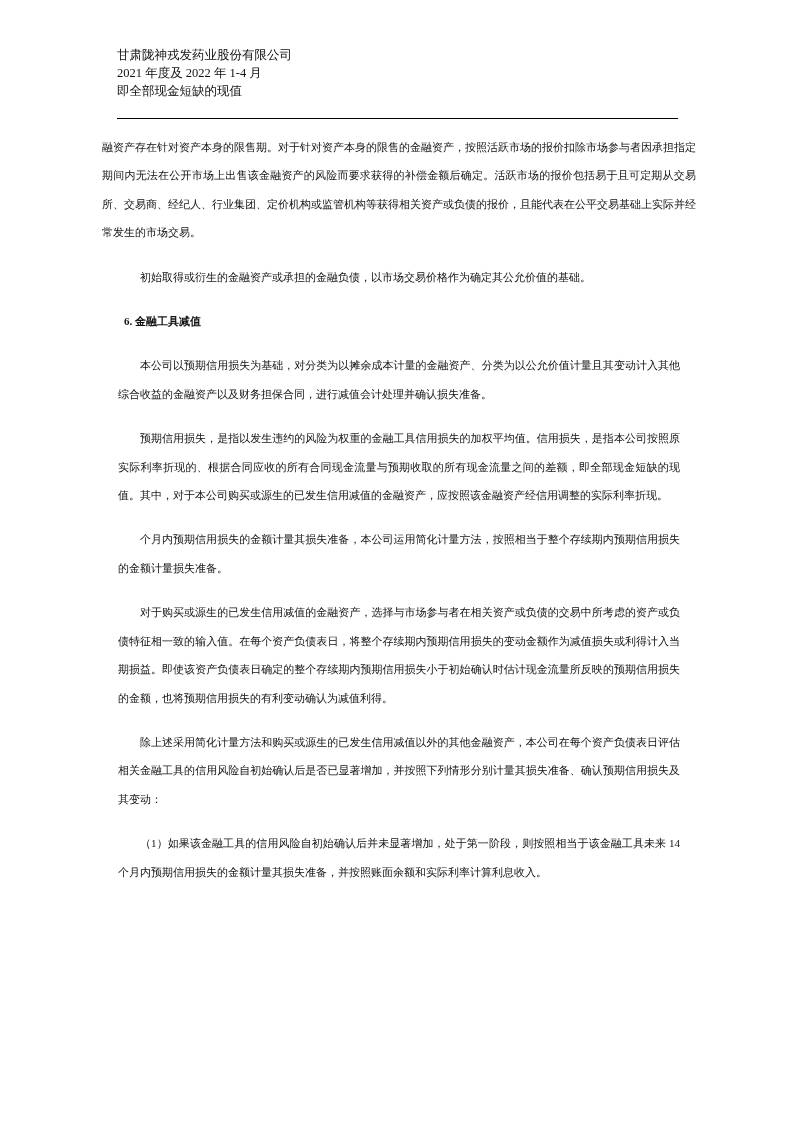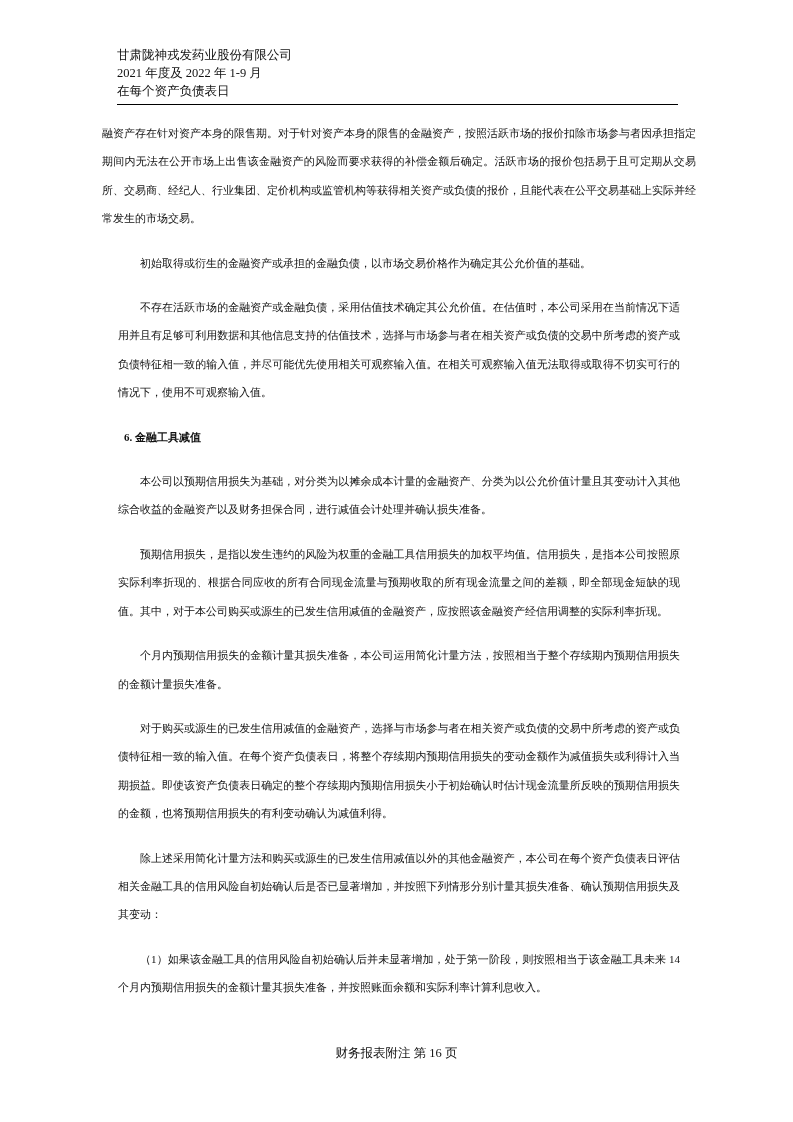--- a/index.html
+++ b/index.html
@@ -21,21 +21,21 @@
     left: 102px;
     top: 46px;
     width: 594px;
   }
   .doc-header {
     margin-left: 15px;
     width: 561px;
     font-size: 12.5px;
     line-height: 18px;
     border-bottom: 1.4px solid #000000;
-    padding-bottom: 4px;
+    padding-bottom: 18px;
   }
   .doc-header .hline {
     white-space: nowrap;
   }
   .body-text {
     margin-top: 14px;
     font-size: 11px;
     line-height: 28.4px;
     text-align: justify;
   }
@@ -64,33 +64,31 @@
   }
 </style>
 </head>
 <body>
 
 <div class="page">
   <div class="content">
 
     <div class="doc-header">
       <div class="hline">甘肃陇神戎发药业股份有限公司</div>
-      <div class="hline">2021 年度及 2022 年 1-9 月</div>
-      <div class="hline">在每个资产负债表日</div>
+      <div class="hline">2021 年度及 2022 年 1-4 月</div>
+      <div class="hline">即全部现金短缺的现值</div>
     </div>
 
     <div class="body-text">
       <p class="para-noindent">融资产存在针对资产本身的限售期。对于针对资产本身的限售的金融资产，按照活跃市场的报价扣除市场参与者因承担指定期间内无法在公开市场上出售该金融资产的风险而要求获得的补偿金额后确定。活跃市场的报价包括易于且可定期从交易所、交易商、经纪人、行业集团、定价机构或监管机构等获得相关资产或负债的报价，且能代表在公平交易基础上实际并经常发生的市场交易。</p>
       <p class="para">初始取得或衍生的金融资产或承担的金融负债，以市场交易价格作为确定其公允价值的基础。</p>
-      <p class="para">不存在活跃市场的金融资产或金融负债，采用估值技术确定其公允价值。在估值时，本公司采用在当前情况下适用并且有足够可利用数据和其他信息支持的估值技术，选择与市场参与者在相关资产或负债的交易中所考虑的资产或负债特征相一致的输入值，并尽可能优先使用相关可观察输入值。在相关可观察输入值无法取得或取得不切实可行的情况下，使用不可观察输入值。</p>
       <p class="heading">6. 金融工具减值</p>
       <p class="para">本公司以预期信用损失为基础，对分类为以摊余成本计量的金融资产、分类为以公允价值计量且其变动计入其他综合收益的金融资产以及财务担保合同，进行减值会计处理并确认损失准备。</p>
       <p class="para">预期信用损失，是指以发生违约的风险为权重的金融工具信用损失的加权平均值。信用损失，是指本公司按照原实际利率折现的、根据合同应收的所有合同现金流量与预期收取的所有现金流量之间的差额，即全部现金短缺的现值。其中，对于本公司购买或源生的已发生信用减值的金融资产，应按照该金融资产经信用调整的实际利率折现。</p>
       <p class="para">个月内预期信用损失的金额计量其损失准备，本公司运用简化计量方法，按照相当于整个存续期内预期信用损失的金额计量损失准备。</p>
       <p class="para">对于购买或源生的已发生信用减值的金融资产，选择与市场参与者在相关资产或负债的交易中所考虑的资产或负债特征相一致的输入值。在每个资产负债表日，将整个存续期内预期信用损失的变动金额作为减值损失或利得计入当期损益。即使该资产负债表日确定的整个存续期内预期信用损失小于初始确认时估计现金流量所反映的预期信用损失的金额，也将预期信用损失的有利变动确认为减值利得。</p>
       <p class="para">除上述采用简化计量方法和购买或源生的已发生信用减值以外的其他金融资产，本公司在每个资产负债表日评估相关金融工具的信用风险自初始确认后是否已显著增加，并按照下列情形分别计量其损失准备、确认预期信用损失及其变动：</p>
       <p class="para">（1）如果该金融工具的信用风险自初始确认后并未显著增加，处于第一阶段，则按照相当于该金融工具未来 14 个月内预期信用损失的金额计量其损失准备，并按照账面余额和实际利率计算利息收入。</p>
     </div>
 
   </div>
 
-  <div class="doc-footer">财务报表附注 第 16 页</div>
 </div>
 
 </body></html>

